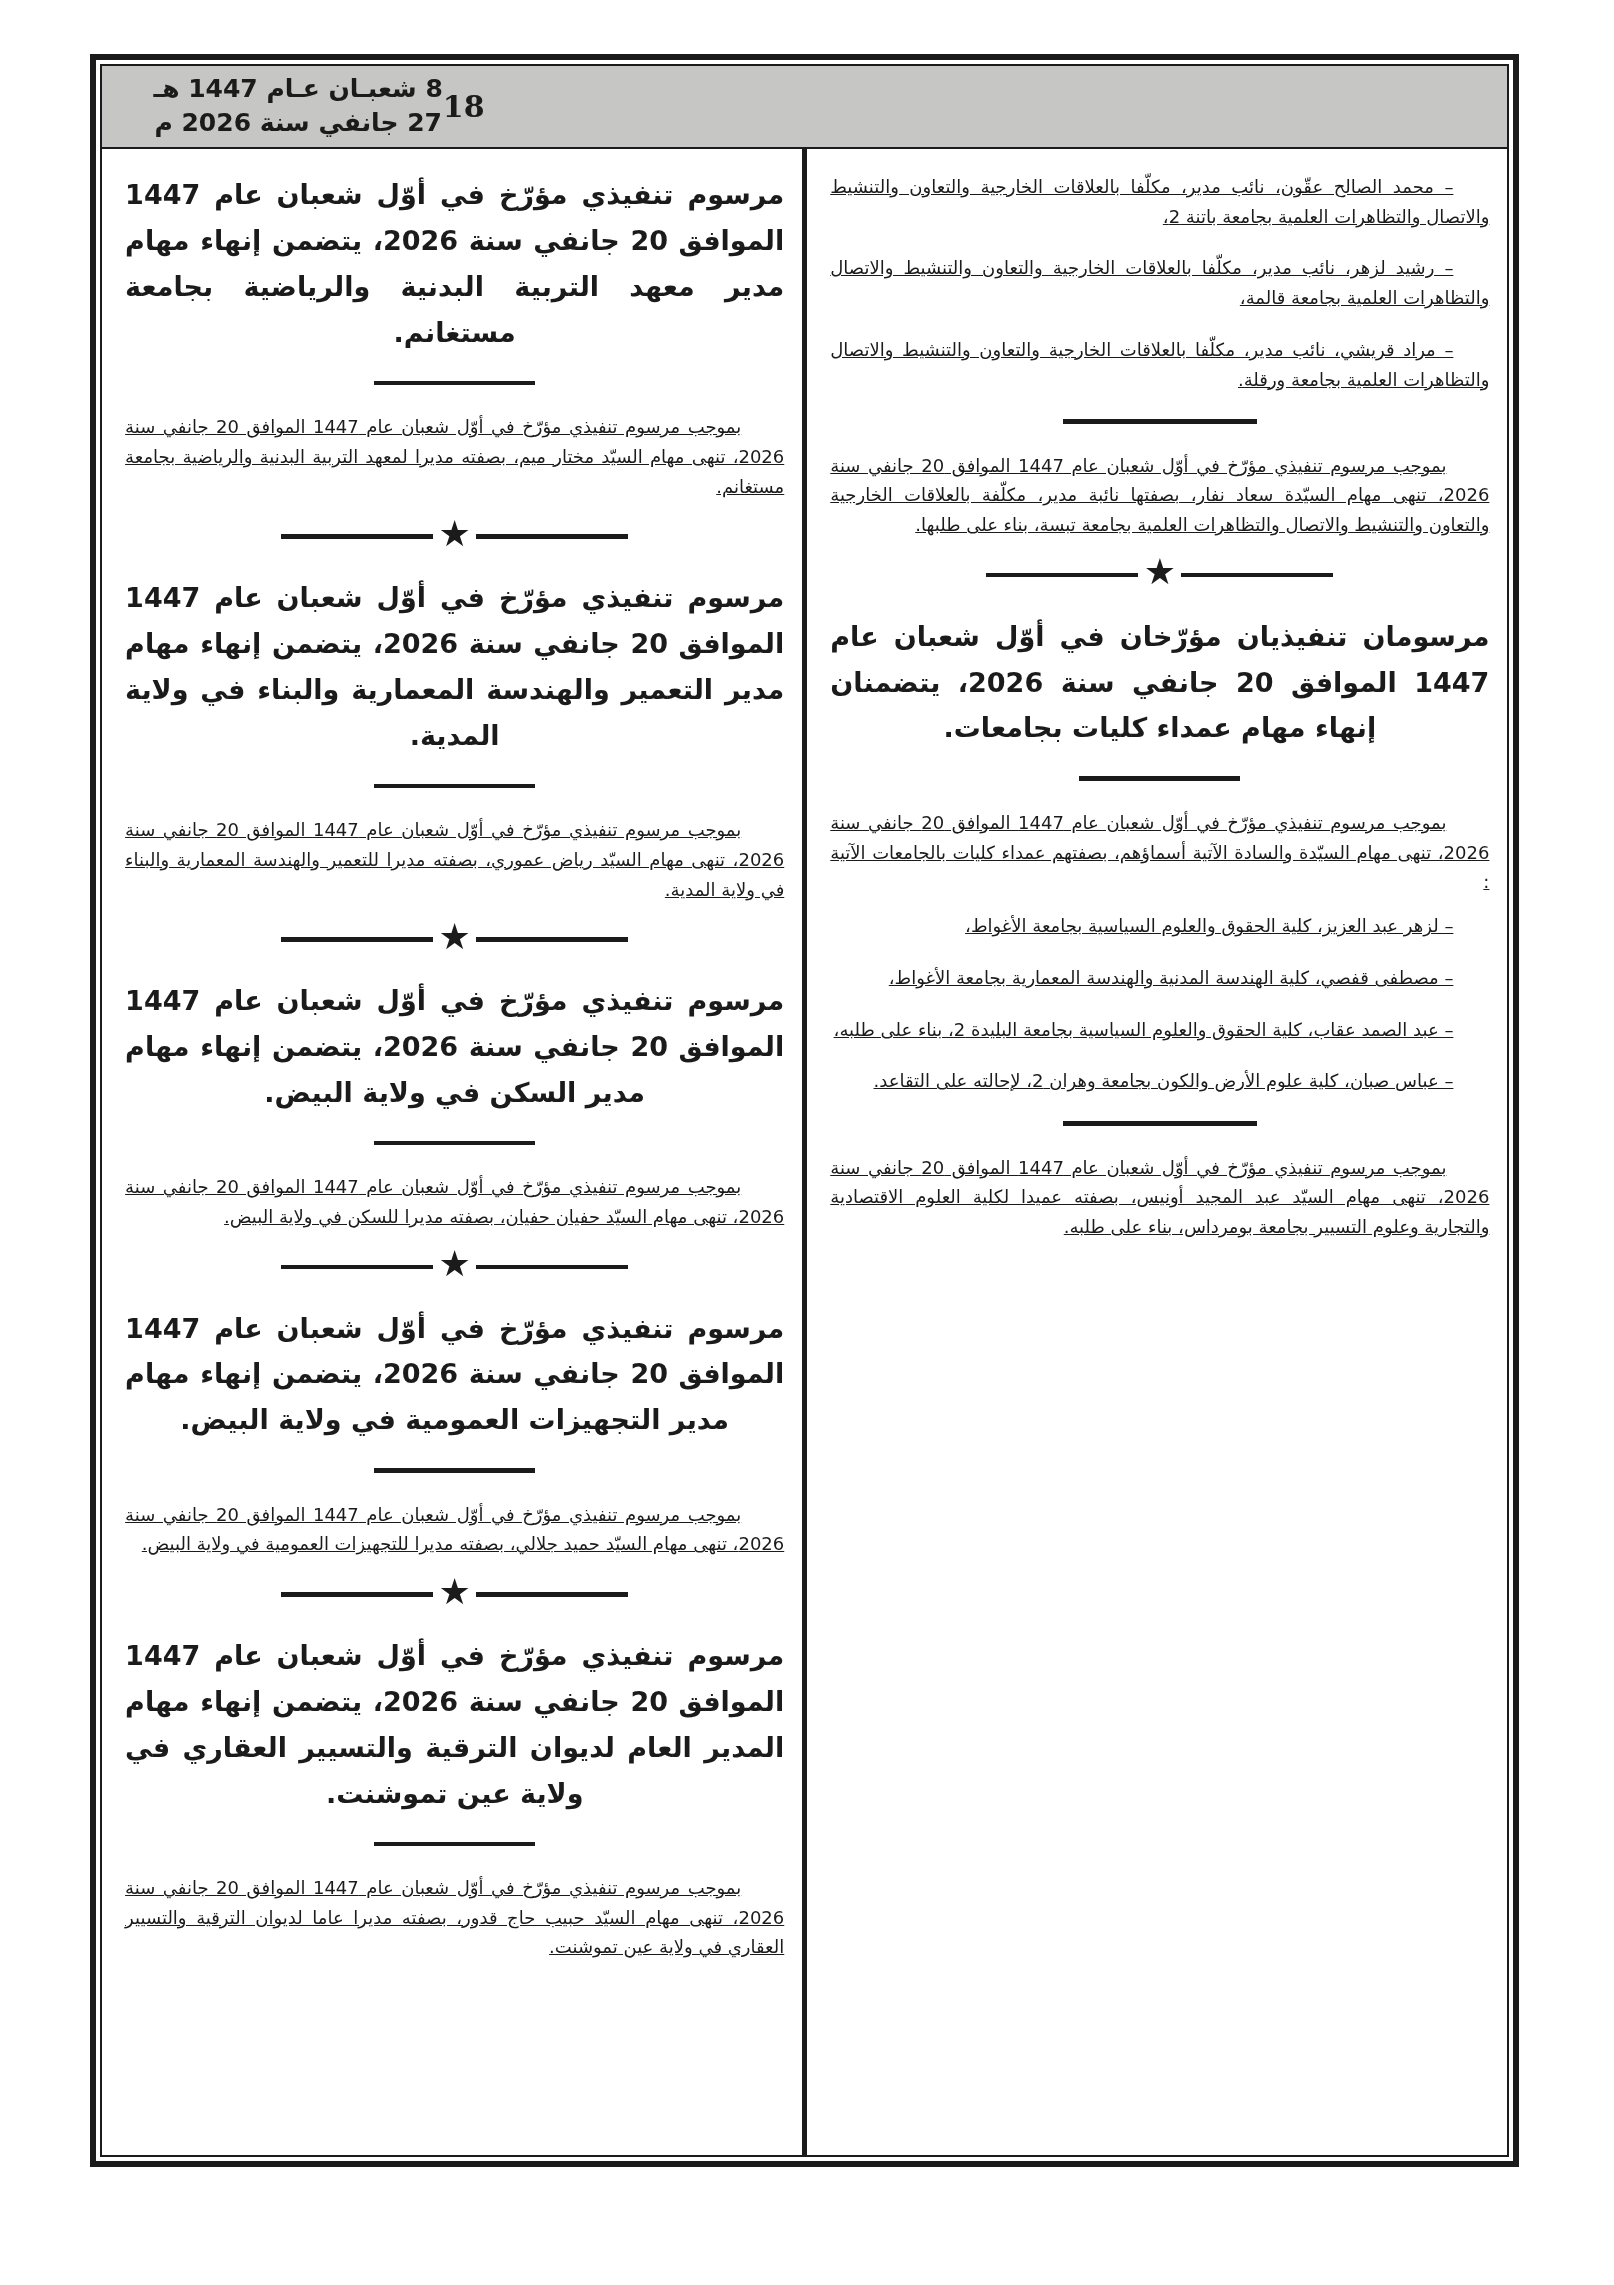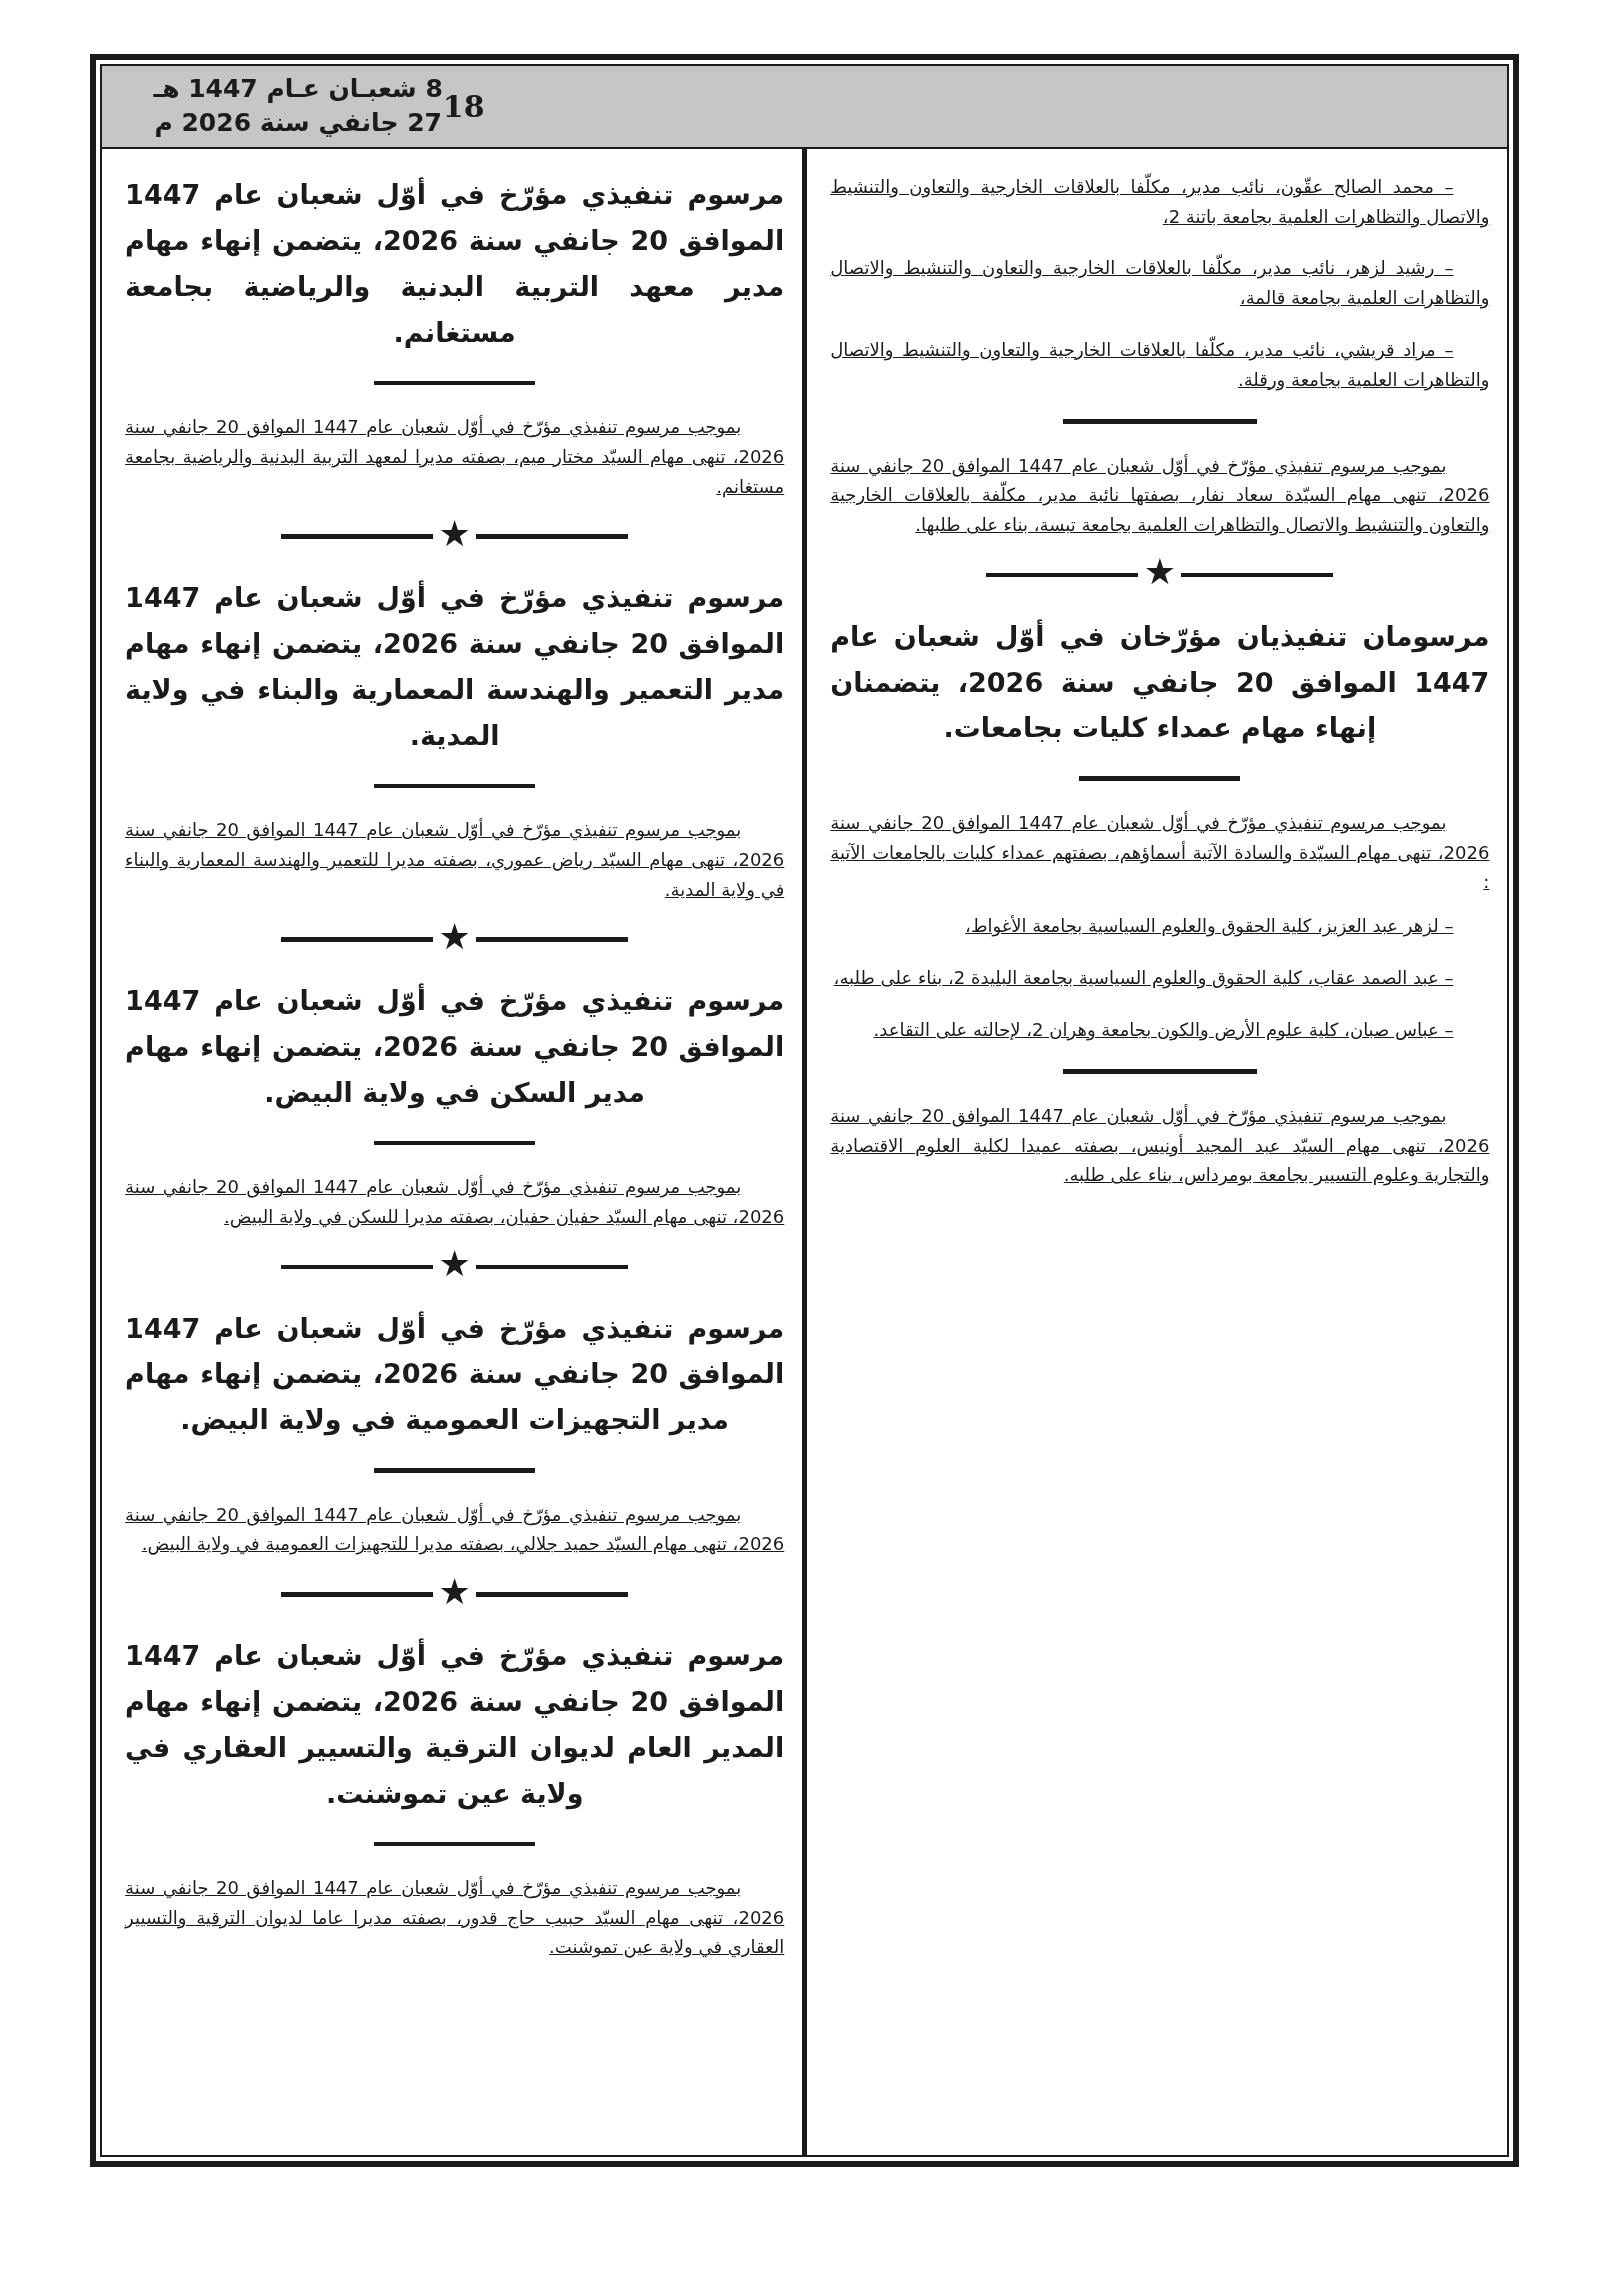--- a/index.html
+++ b/index.html
@@ -140,20 +140,21 @@
             <span class="wing"></span>
           </div>
 
           <h2 class="heading">مرسومان تنفيذيان مؤرّخان في أوّل شعبان عام 1447 الموافق 20 جانفي سنة 2026، يتضمنان إنهاء مهام عمداء كليات بجامعات.</h2>
 
           <div class="sep-line"></div>
 
           <p class="par">بموجب مرسوم تنفيذي مؤرّخ في أوّل شعبان عام 1447 الموافق 20 جانفي سنة 2026، تنهى مهام السيّدة والسادة الآتية أسماؤهم، بصفتهم عمداء كليات بالجامعات الآتية :</p>
 
           <p class="item">– لزهر عبد العزيز، كلية الحقوق والعلوم السياسية بجامعة الأغواط،</p>
+          <p class="item">– مصطفى قفصي، كلية الهندسة المدنية والهندسة المعمارية بجامعة الأغواط،</p>
           <p class="item">– عبد الصمد عقاب، كلية الحقوق والعلوم السياسية بجامعة البليدة 2، بناء على طلبه،</p>
           <p class="item">– عباس صبان، كلية علوم الأرض والكون بجامعة وهران 2، لإحالته على التقاعد.</p>
 
           <div class="sep-line wide"></div>
 
           <p class="par">بموجب مرسوم تنفيذي مؤرّخ في أوّل شعبان عام 1447 الموافق 20 جانفي سنة 2026، تنهى مهام السيّد عبد المجيد أونيس، بصفته عميدا لكلية العلوم الاقتصادية والتجارية وعلوم التسيير بجامعة بومرداس، بناء على طلبه.</p>
         </section>
 
         <div class="divider"></div>
 

